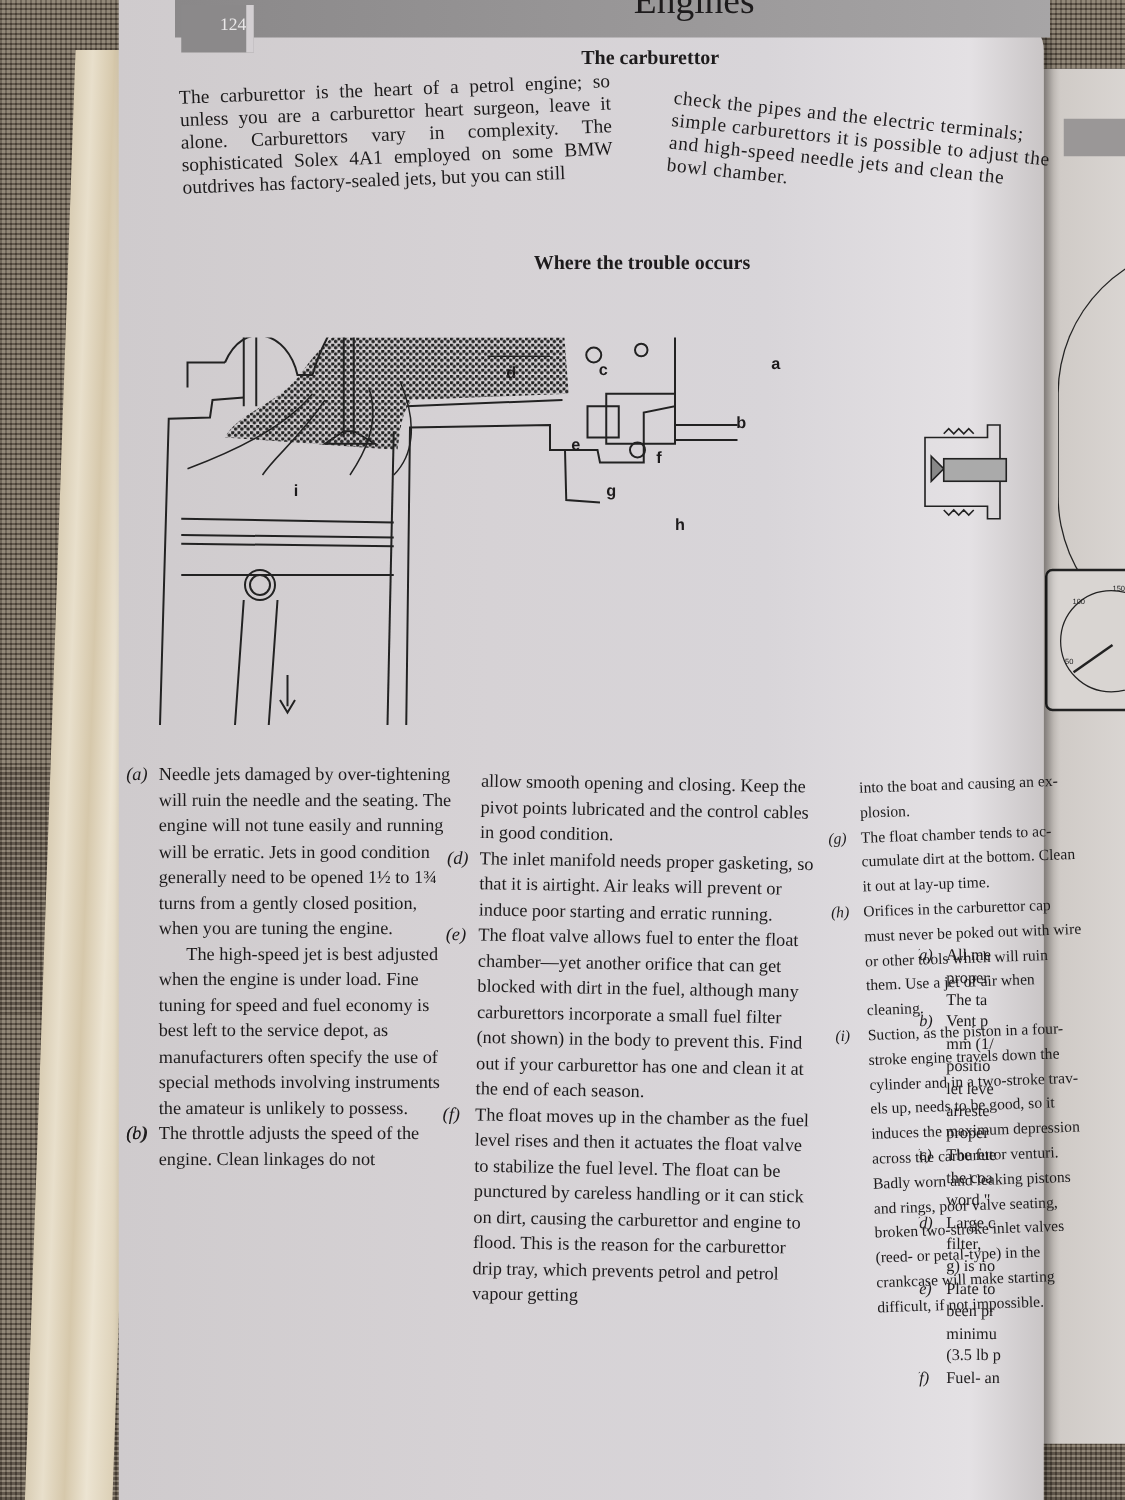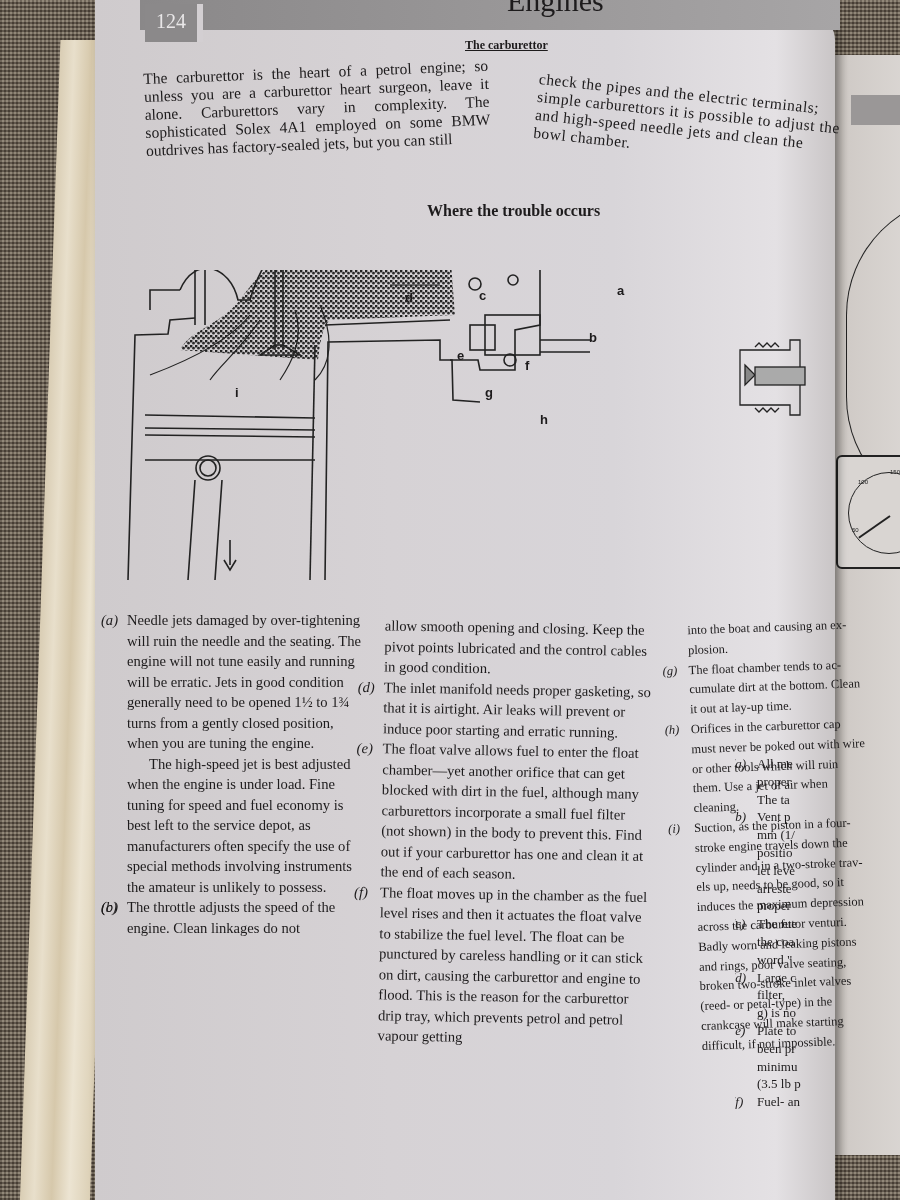--- a/index.html
+++ b/index.html
@@ -43,28 +43,28 @@
   .right-page .curve {
     position:absolute; left:20px; top:140px; width:160px; height:320px;
     border:1.5px solid #222; border-radius:120px 0 0 120px; border-right:none;
   }
   .header-band {
     position: absolute; left: 45px; top: 0; width: 700px; height: 30px;
     background: linear-gradient(90deg, #8a8889 0, #9b999a 60%, #a7a5a6 100%);
   }
   .page-number {
     position: absolute; left: 50px; top: 4px; width: 52px; height: 38px;
-    background: #8b898a; color: #e9e7e8; font-size: 20px; line-height: 34px;
-    text-align: center; border-right: 6px solid #d3cfd2;
+    background: #8b898a; color: #e9e7e8; font-size: 14px; line-height: 34px;
+    text-align: right; border-right: 6px solid #d3cfd2;
   }
   .chapter-title {
     position: absolute; left: 412px; top: -16px; font-size: 30px; color: #1d1b1c;
   }
   .section-title {
-    position: absolute; left: 370px; top: 38px; font-weight: bold; font-size: 12px; text-decoration: underline;
+    position: absolute; left: 370px; top: 38px; font-weight: bold; font-size: 16px;
   }
   .intro {
     position: absolute; font-size: 15.5px; line-height: 18px;
   }
   .intro.left { left: 48px; top: 70px; width: 345px; text-align: justify; transform: rotate(-2.2deg); transform-origin: left top; }
   .intro.right { left: 445px; top: 70px; width: 310px; transform: rotate(6deg); transform-origin: left top; letter-spacing: .5px; }
   .figure-title { position: absolute; left: 332px; top: 202px; font-weight: bold; font-size: 16px; }
   .diagram { position: absolute; left: 25px; top: 270px; width: 490px; height: 320px; }
   .jet-fig { position: absolute; left: 640px; top: 335px; width: 80px; height: 90px; }
   .col { position: absolute; font-size: 14.6px; line-height: 20.5px; }

